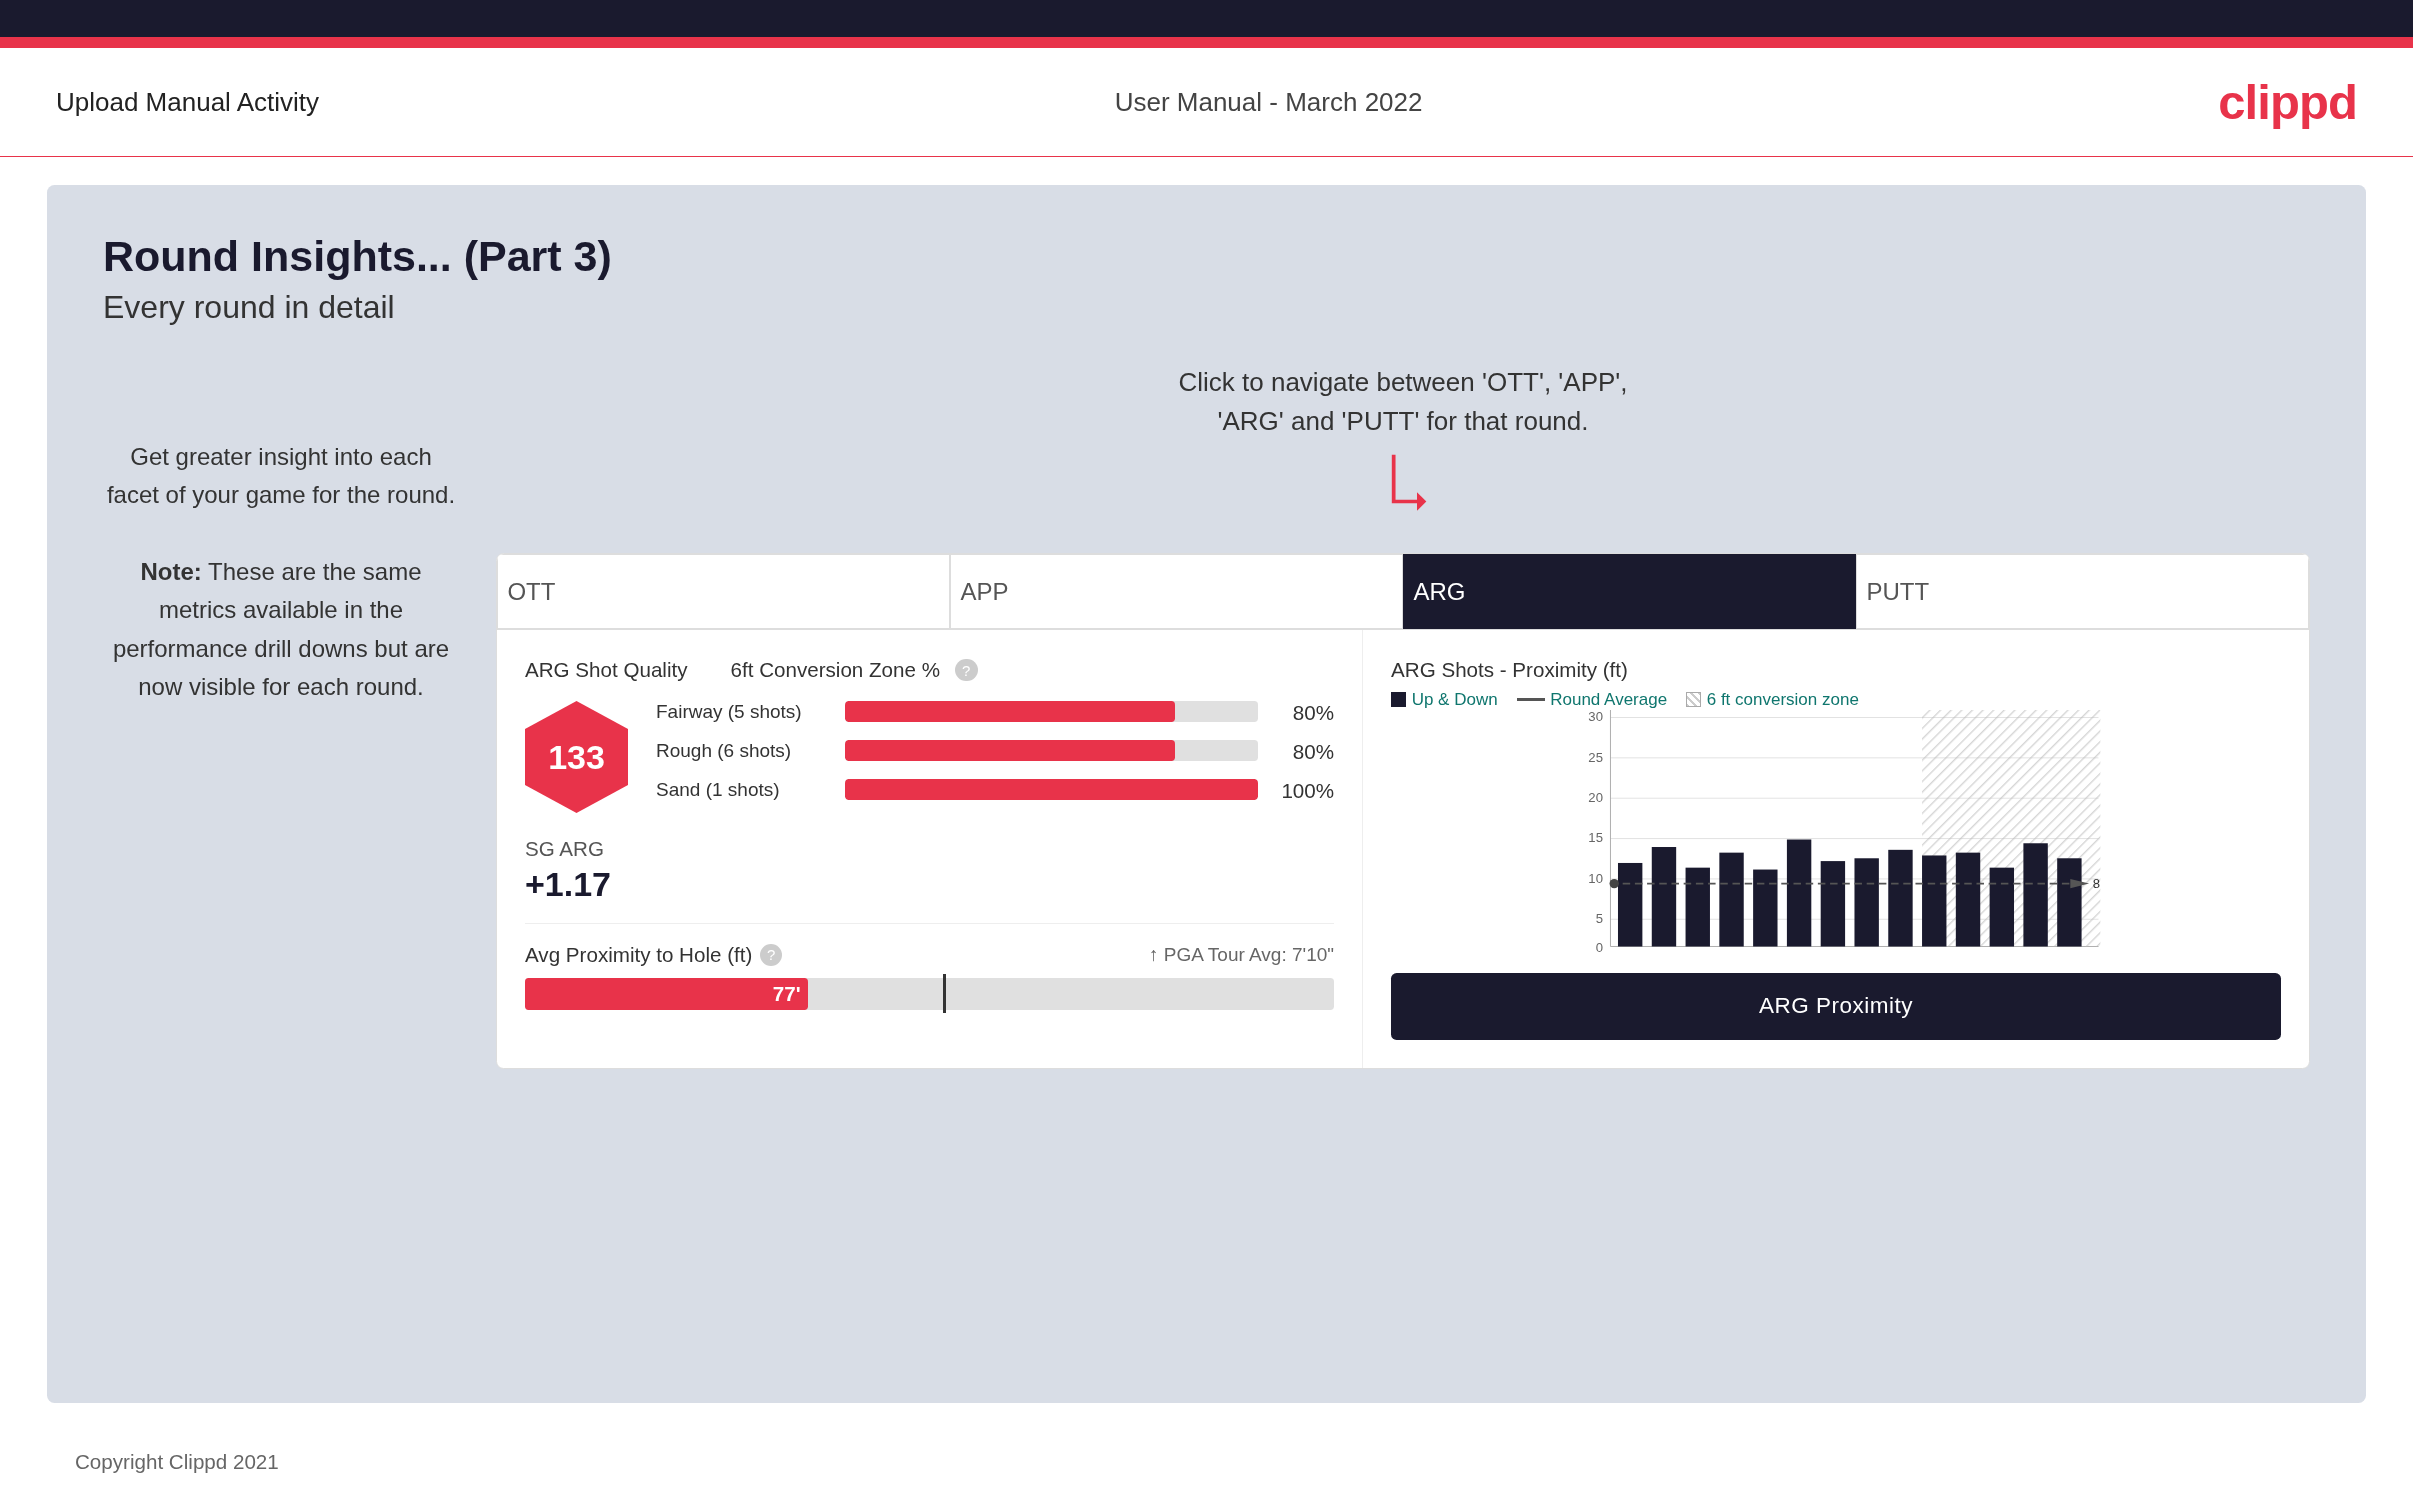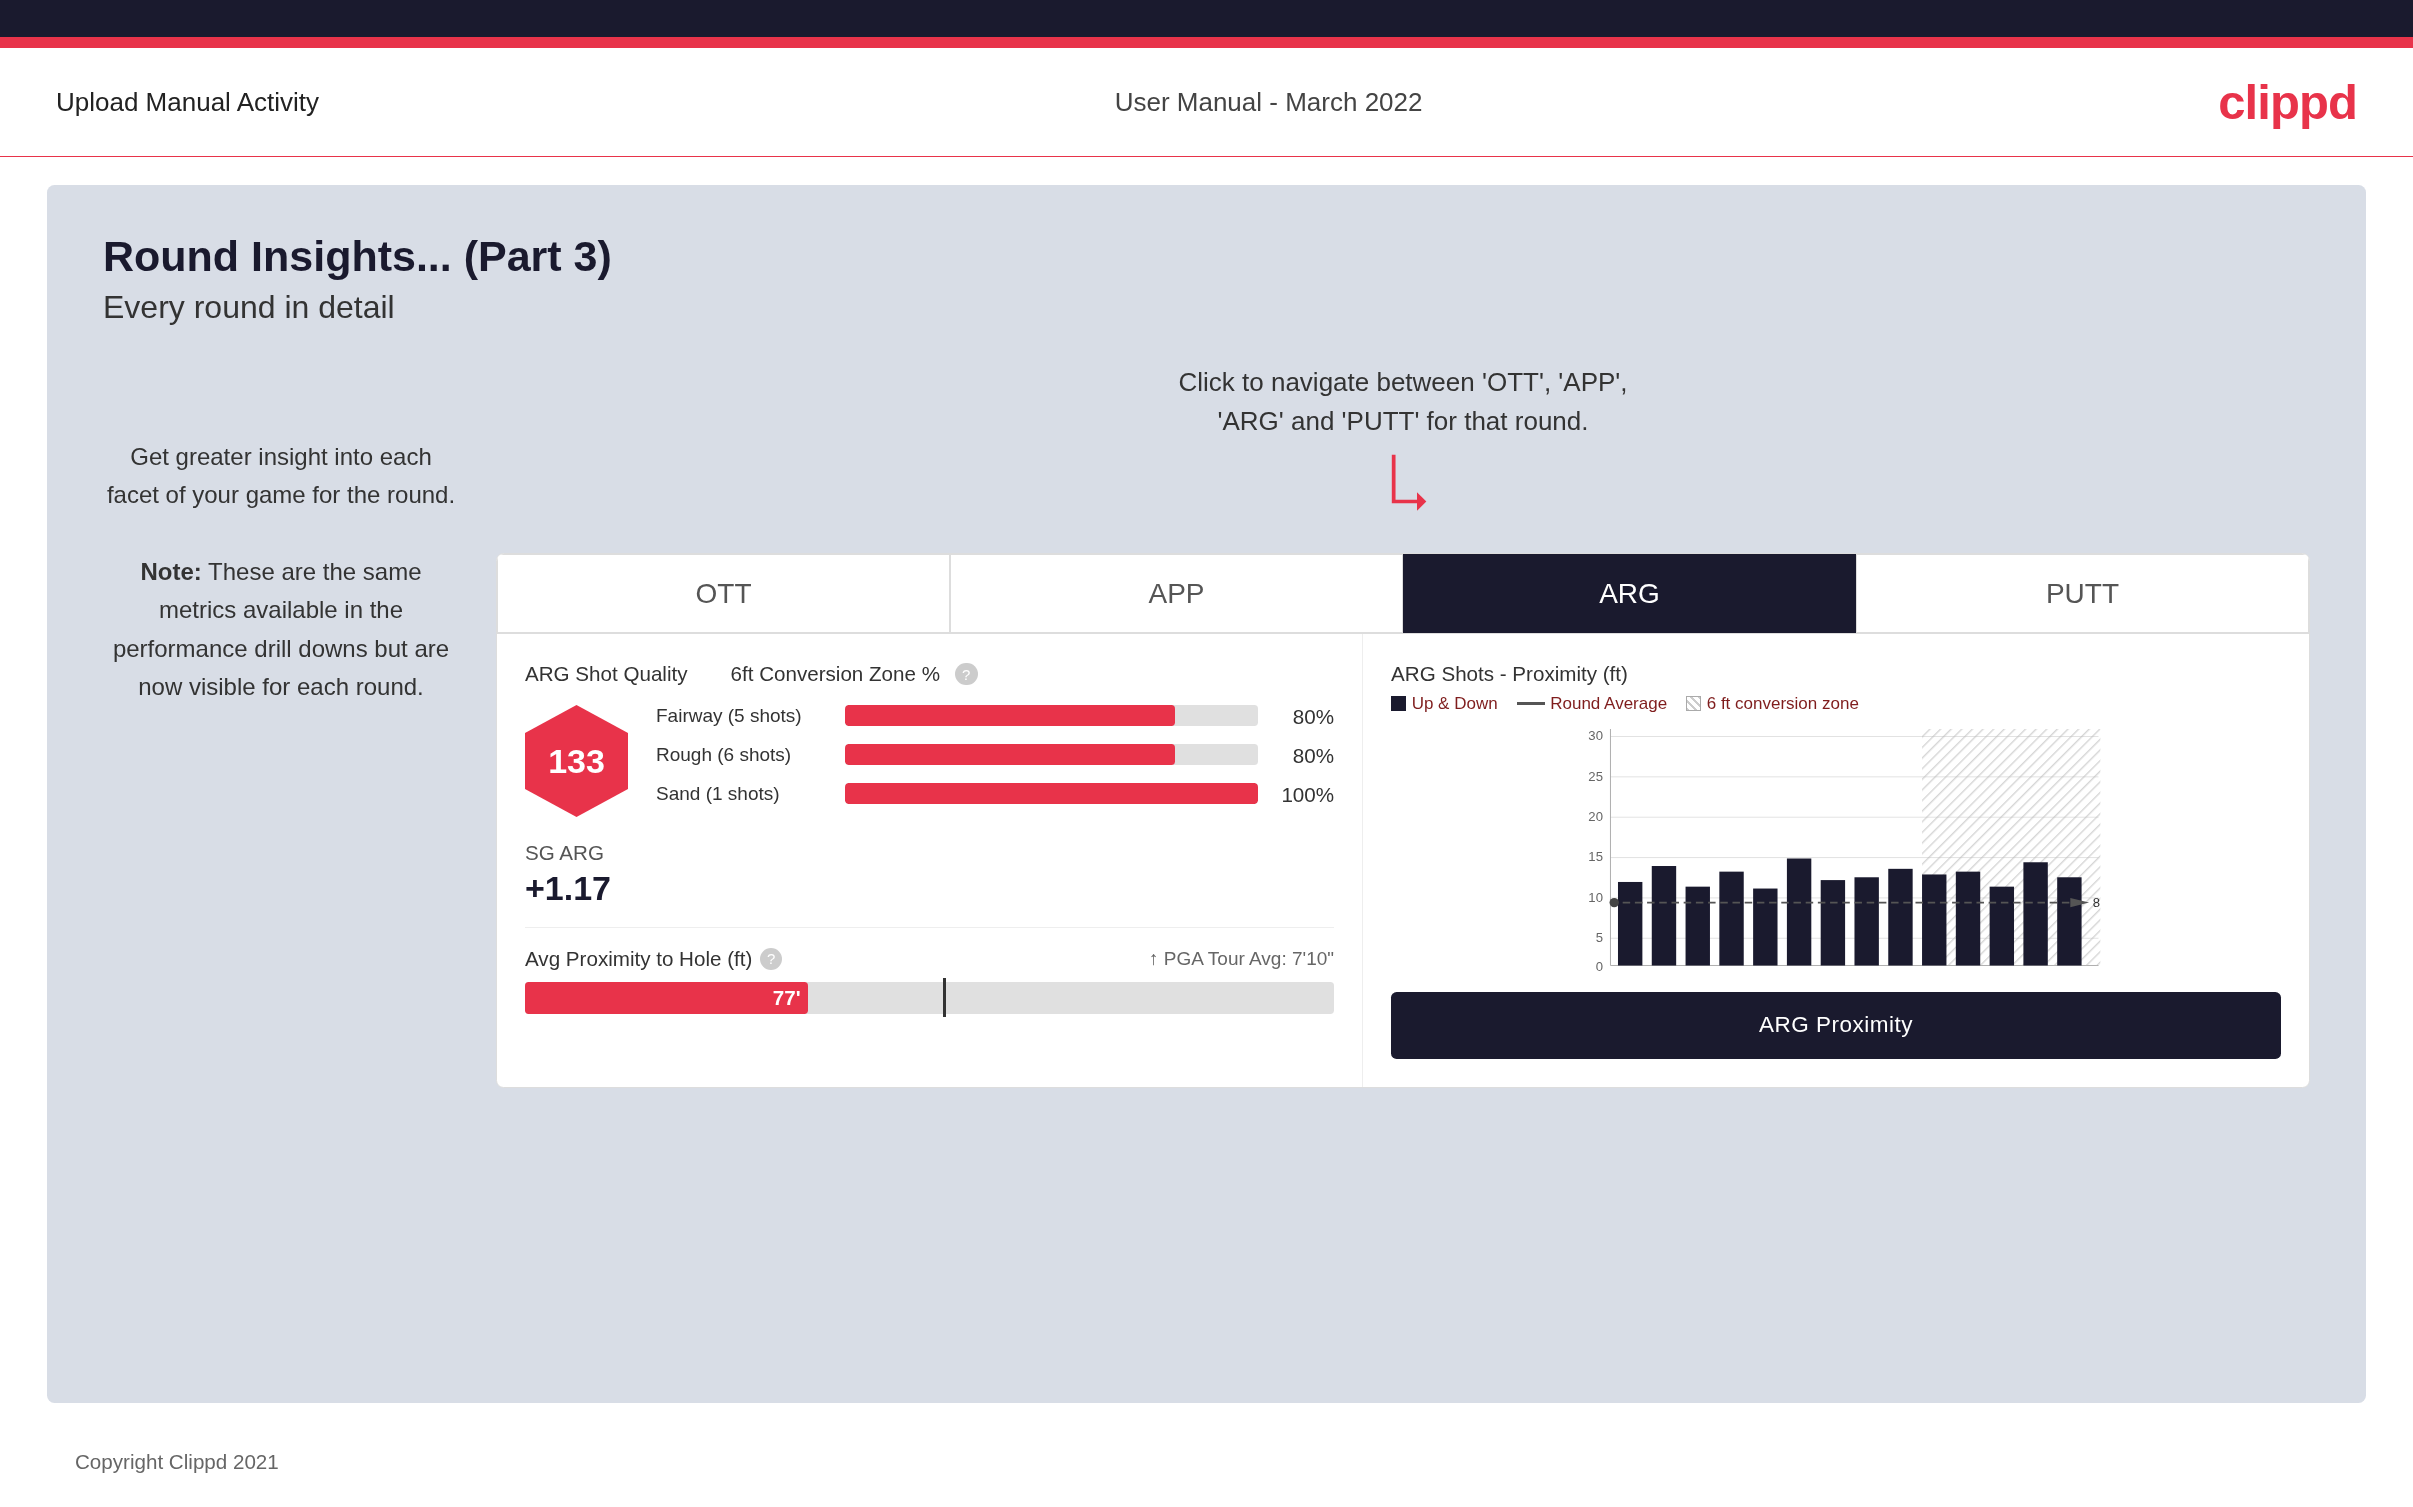--- a/index.html
+++ b/index.html
@@ -26,21 +26,21 @@
     .right-panel { flex: 1; }
 
     .nav-annotation { text-align: center; margin-bottom: 28px; position: relative; }
     .nav-annotation-text { font-size: 26px; color: #333; line-height: 1.5; }
     .arrow-container { display: flex; justify-content: center; margin-top: 9.4px; }
     .arrow-svg { width: 56px; height: 75px; }
 
     .card { background: #fff; border-radius: 7.5px; overflow: hidden; border: 0.9px solid #ddd; }
 
     .tabs { display: flex; border-bottom: 0.9px solid #ddd; }
-    .tab { flex: 1; text-align: center; padding: 22.5px 9.4px; font-size: 28px; color: #555; cursor: pointer; border: 0.9px solid #ddd; background: #fff; }
+    .tab { flex: 1; text-align: left; padding: 22.5px 9.4px; font-size: 24px; color: #555; cursor: pointer; border: 0.9px solid #ddd; background: #fff; }
     .tab.active { background: #1a1a2e; color: #fff; border-color: #1a1a2e; }
 
     .card-body { display: flex; }
     .left-section { flex: 1; padding: 28px; border-right: 0.9px solid #eee; }
     .right-section { flex: 1.1; padding: 28px; }
 
     .section-header { display: flex; align-items: center; gap: 15px; margin-bottom: 19px; }
     .section-title { font-size: 20.6px; color: #333; }
     .question-icon { width: 22.5px; height: 22.5px; border-radius: 50%; background: #ccc; display: flex; align-items: center; justify-content: center; font-size: 15px; color: #fff; cursor: pointer; }
 
@@ -64,21 +64,21 @@
     .prox-header { display: flex; align-items: center; justify-content: space-between; margin-bottom: 11.2px; }
     .prox-title { font-size: 20.6px; color: #333; display: flex; align-items: center; gap: 7.5px; }
     .pga-avg { font-size: 19px; color: #666; }
     .prox-bar-track { width: 100%; height: 32px; background: #e0e0e0; border-radius: 3.7px; overflow: visible; position: relative; }
     .prox-bar-fill { height: 100%; background: #e8334a; border-radius: 3.7px; display: flex; align-items: center; justify-content: flex-end; padding-right: 7.5px; }
     .prox-bar-value { font-size: 20.6px; color: #fff; font-weight: 600; }
     .prox-bar-cursor { position: absolute; right: 48%; top: -3.7px; width: 2.8px; height: 39px; background: #333; }
 
     
     .chart-header { font-size: 20.6px; color: #333; margin-bottom: 7.5px; }
-    .chart-legend { display: flex; align-items: flex-start; gap: 19px; margin-bottom: 15px; font-size: 17px; color: #7f1d1d; flex-wrap: wrap; }
+    .chart-legend { display: flex; align-items: flex-start; gap: 19px; font-size: 17px; color: #0f766e; flex-wrap: wrap; }
     .legend-item { display: flex; align-items: center; gap: 5.6px; }
     .legend-sq { width: 15px; height: 15px; background: #1a1a2e; }
     .legend-dash { width: 28px; height: 2.8px; background: #555; border-top: 1.9px dashed #555; }
     .legend-hatch { width: 15px; height: 15px; background: repeating-linear-gradient(45deg, #ccc, #ccc 1.9px, #fff 1.9px, #fff 5.6px); border: 0.9px solid #aaa; }
 
     .dashboard-btn { display: block; width: 100%; margin-top: 19px; background: #1a1a2e; color: #fff; border: none; padding: 20.6px; font-size: 22.5px; text-align: center; border-radius: 5.6px; cursor: pointer; letter-spacing: 0.5px; }
 
     .footer { padding: 19px 56px; font-size: 20.6px; color: #666; margin-left: 19px; }
   </style>
 </head>

